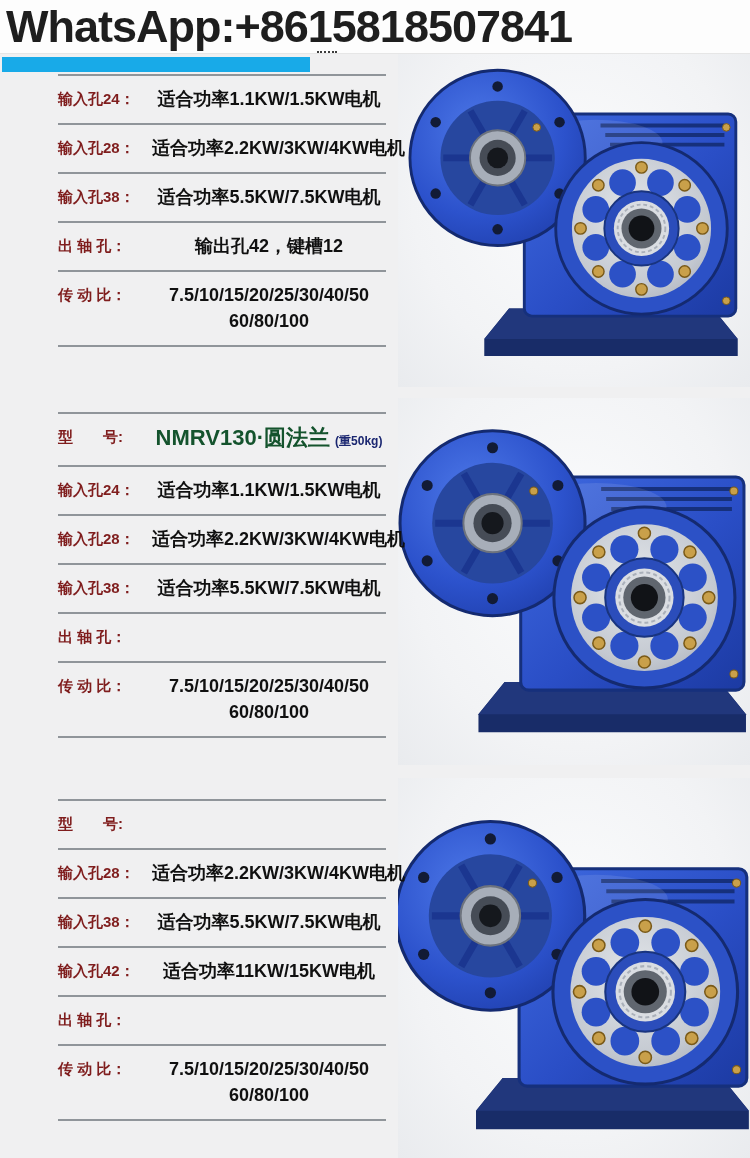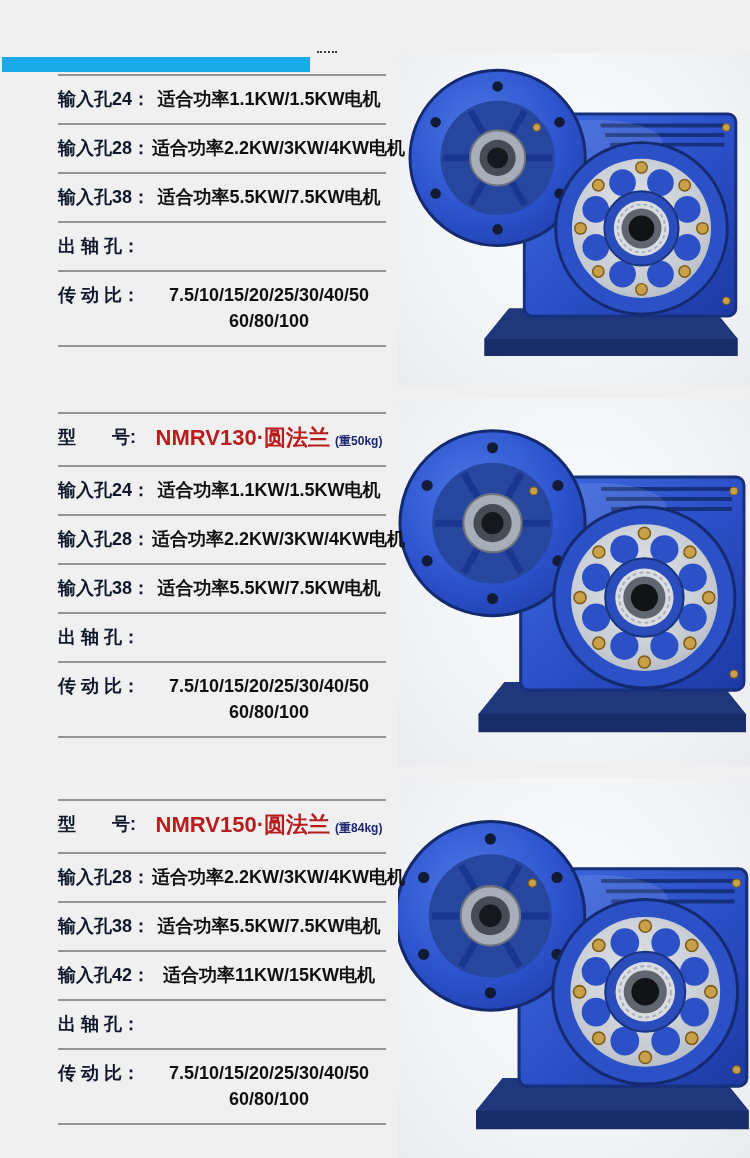--- a/index.html
+++ b/index.html
@@ -9,40 +9,43 @@
   .header{position:absolute;top:0;left:0;width:750px;height:53px;background:#fdfdfd;
           border-bottom:1px solid #e6e6e6;z-index:6;display:flex;align-items:center;}
   .wa{font-size:45px;font-weight:700;color:#1e1e1e;letter-spacing:-1px;padding-left:6px;white-space:nowrap;}
   
   .cyan-bar{position:absolute;left:2px;top:57px;width:308px;height:15px;background:#18aae8;z-index:4;}
   .frag{position:absolute;left:317px;top:51px;width:20px;height:0;border-top:2px dotted #3c3c3c;z-index:7;}
   
   .spec{position:absolute;left:58px;width:328px;z-index:3;}
   .spec::after{content:"";display:block;border-top:2px solid #90959a;}
   .row{border-top:2px solid #90959a;display:flex;align-items:flex-start;padding:10px 0 11px;}
-  .lbl{flex:0 0 94px;font-size:18px;font-weight:700;color:#0f172a;white-space:nowrap;line-height:26px;}
+  .lbl{flex:0 0 94px;font-size:15px;font-weight:700;color:#7f1d1d;white-space:nowrap;line-height:26px;}
   .val{flex:1;font-size:18px;font-weight:700;color:#101010;line-height:26px;white-space:nowrap;text-align:center;}
   .val.wrap2{white-space:normal;}
   .model-row{padding:10px 0 11px;}
-  .model-name{color:#b91c1c;font-size:22px;font-weight:700;line-height:27px;}
+  .model-name{color:#14532d;font-size:22px;font-weight:700;line-height:27px;}
   .model-weight{color:#1a2670;font-size:12px;font-weight:700;margin-left:5px;}
   
   .photo{position:absolute;left:398px;width:352px;z-index:1;
          background:radial-gradient(ellipse at 50% 42%, #fbfcfd 0%, #f2f3f5 65%, #e9ebee 100%);}
   #photo1{top:53px;height:334px;}
   #photo2{top:398px;height:367px;}
   #photo3{top:778px;height:380px;}
   .photo svg{width:100%;height:100%;display:block;}
   .defs-holder{position:absolute;width:0;height:0;overflow:hidden;}
 </style>
 </head>
 <body>
 
 <div class="page">
 
+  <div class="header">
+    <span class="wa">WhatsApp:+8615818507841</span>
+  </div>
 
   <div class="cyan-bar"></div>
   <div class="frag"></div>
 
   <svg class="defs-holder" aria-hidden="true">
     <defs>
       <linearGradient id="gBody" x1="0" y1="0" x2="1" y2="1">
         <stop offset="0" stop-color="#3f6ae0"></stop>
           <stop offset="0.55" stop-color="#2a4ec6"></stop>
           <stop offset="1" stop-color="#1c3aa2"></stop>
@@ -134,20 +137,21 @@
     <div class="row">
       <span class="lbl">输入孔28：</span>
       <span class="val">适合功率2.2KW/3KW/4KW电机</span>
     </div>
     <div class="row">
       <span class="lbl">输入孔38：</span>
       <span class="val">适合功率5.5KW/7.5KW电机</span>
     </div>
     <div class="row">
       <span class="lbl">出 轴 孔：</span>
+      <span class="val">输出孔42，键槽12</span>
     </div>
     <div class="row">
       <span class="lbl">传 动 比：</span>
       <span class="val wrap2"><span>7.5/10/15/20/25/30/40/50</span><br><span>60/80/100</span></span>
     </div>
   </div>
   <div class="photo" id="photo1">
     <svg viewBox="0 0 350 340" preserveAspectRatio="xMidYMid meet">
       <use href="#gearbox" transform="translate(8,2) scale(0.97)"></use>
     </svg>
@@ -180,21 +184,20 @@
   </div>
   <div class="photo" id="photo2">
     <svg viewBox="0 0 350 340" preserveAspectRatio="xMidYMid meet">
       <use href="#gearbox" transform="translate(2,4)"></use>
     </svg>
   </div>
 
   <div class="spec" id="spec3" style="top:799px;">
     <div class="row model-row">
       <span class="lbl">型　　号:</span>
-      <span class="val"><span class="model-name">NMRV150·圆法兰</span><span class="model-weight">(重84kg)</span></span>
     </div>
     <div class="row">
       <span class="lbl">输入孔28：</span>
       <span class="val">适合功率2.2KW/3KW/4KW电机</span>
     </div>
     <div class="row">
       <span class="lbl">输入孔38：</span>
       <span class="val">适合功率5.5KW/7.5KW电机</span>
     </div>
     <div class="row">

